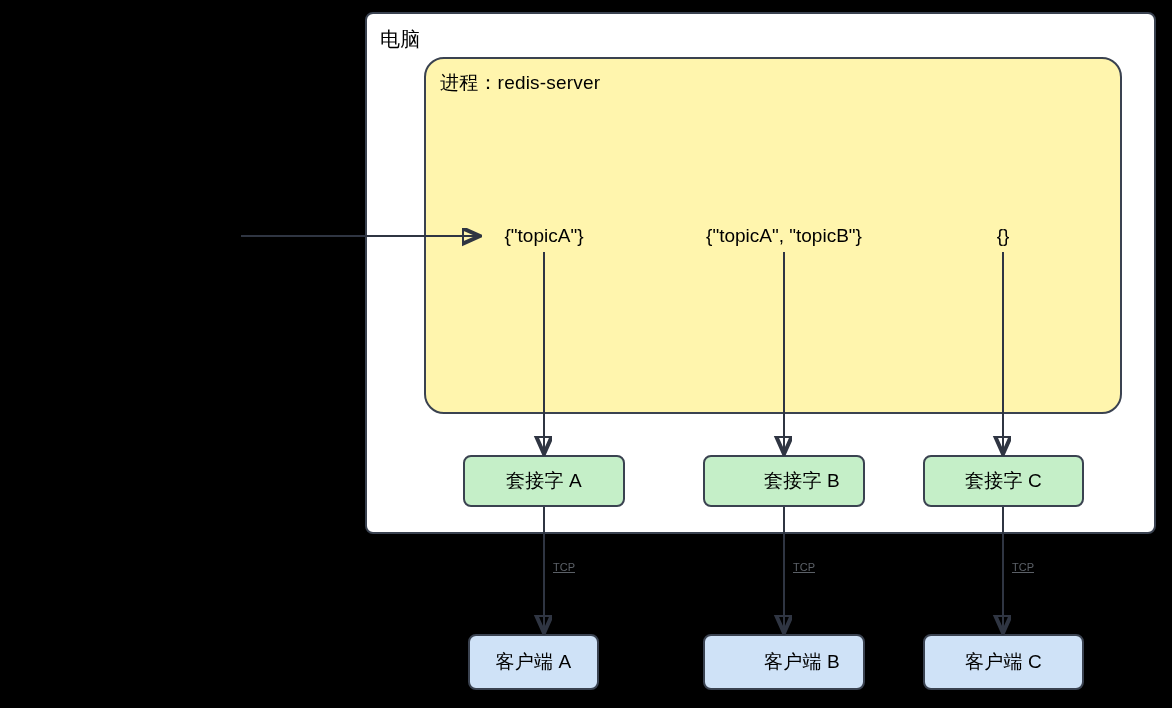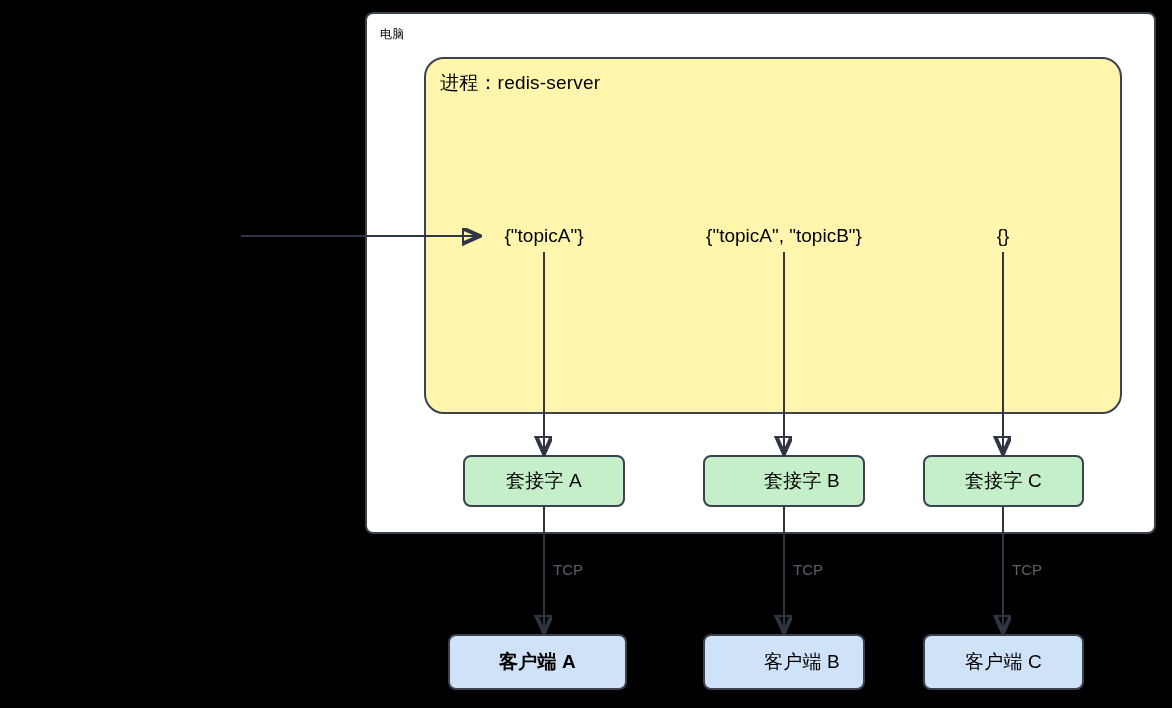--- a/index.html
+++ b/index.html
@@ -43,21 +43,21 @@
     width: 791px;
     height: 522px;
     background: #ffffff;
     border-radius: 8px;
     display: block;
   }
   #computer-label {
     position: absolute;
     left: 13px;
     top: 13px;
-    font-size: 12px;
+    font-size: 20px;
     color: #000000;
     white-space: nowrap;
   }
 
   
   #process-box {
     left: 424px;
     top: 57px;
     width: 698px;
     height: 357px;
@@ -96,30 +96,31 @@
     background: #cfe2f7;
     border-radius: 8px;
     height: 56px;
     top: 634px;
   }
 
   .col-a { left: 463px;  width: 162px; }
   .col-b { left: 703px;  width: 162px; padding-left: 36px; }
   .col-c { left: 923px;  width: 161px; }
 
-  .client-box.col-a { left: 448px; width: 179px; font-weight: bold; }
+  .client-box.col-a { left: 468px; width: 131px; }
   .client-box.col-b { left: 703px; width: 162px; }
   .client-box.col-c { left: 923px; width: 161px; text-align: center; }
 
   
   .edge-label {
     position: absolute;
-    font-size: 15px;
+    font-size: 11px;
     color: #5b6067;
     white-space: nowrap;
+    text-decoration: underline;
   }
 
   svg#edges {
     position: absolute;
     left: 0; top: 0;
     width: 1172px;
     height: 708px;
     pointer-events: none;
   }
   svg#edges line, svg#edges path {

